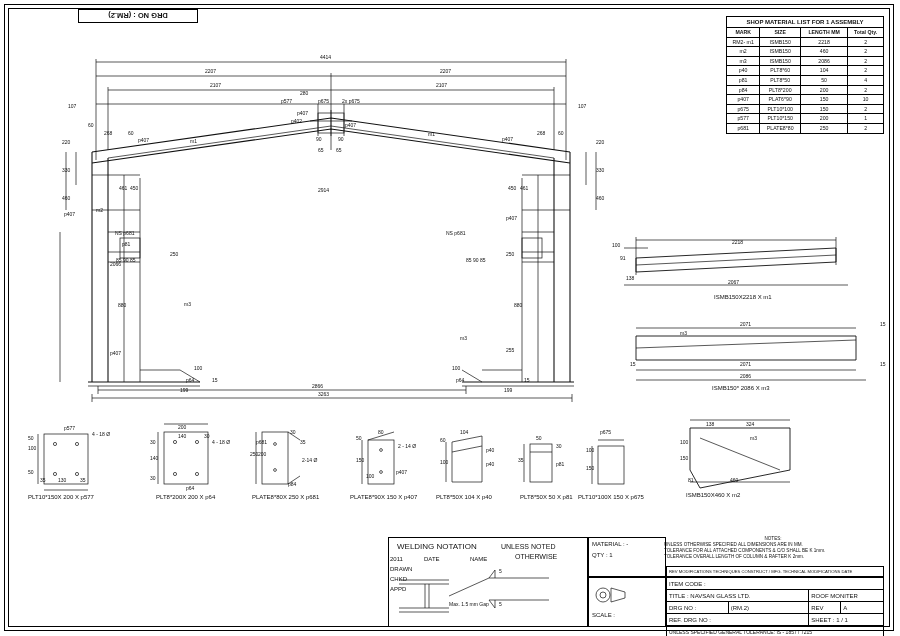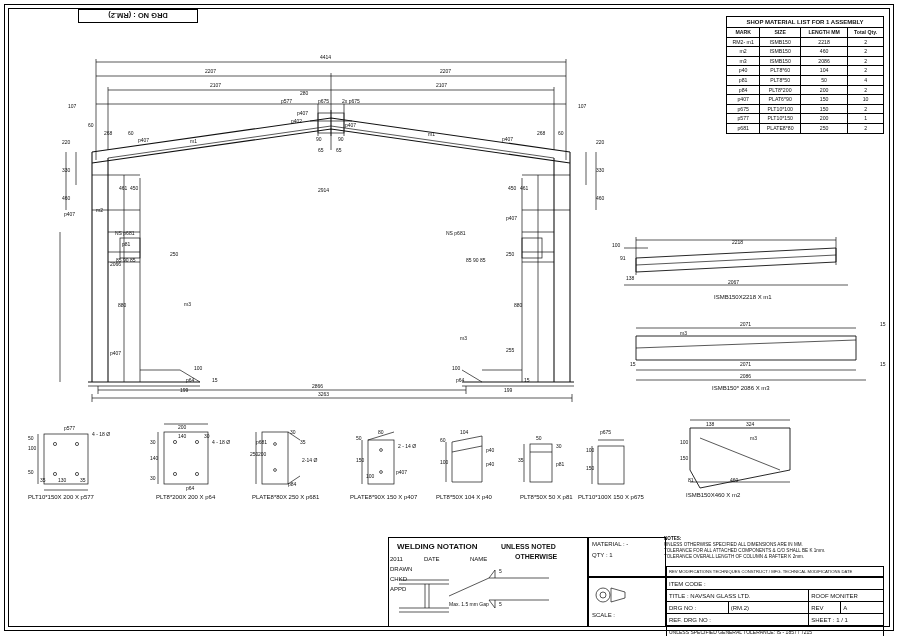--- a/index.html
+++ b/index.html
@@ -5,21 +5,21 @@
   html,body{margin:0;padding:0;background:#ffffff;}
   body{width:900px;height:636px;font-family:"Liberation Sans",sans-serif;color:#111;overflow:hidden;}
   #sheet{position:relative;width:900px;height:636px;}
   .border-outer{position:absolute;left:4px;top:4px;width:890px;height:627px;border:1.5px solid #000;box-sizing:border-box;}
   .border-inner{position:absolute;left:8px;top:8px;width:882px;height:619px;border:0.8px solid #000;box-sizing:border-box;}
   .abs{position:absolute;}
   .lbl{font-size:5px;line-height:1;color:#111;white-space:nowrap;}
   .lbl6{font-size:6px;line-height:1;white-space:nowrap;}
   .lbl7{font-size:7px;line-height:1;white-space:nowrap;}
   .lbl8{font-size:8px;line-height:1;white-space:nowrap;}
-  .bold{font-weight:bold;}
+  .bold{font-weight:normal;text-align:center;}
   
   table.tb{border-collapse:collapse;font-size:6px;}
   table.tb td{border:0.6px solid #000;padding:0 2px;height:11px;}
   
   table.ml{border-collapse:collapse;font-size:5.2px;width:100%;}
   table.ml th,table.ml td{border:0.6px solid #000;padding:0 1px;text-align:center;height:8.6px;line-height:8.6px;}
   table.ml th{font-weight:bold;font-size:5.2px;}
   .mlhdr{font-size:6px;font-weight:bold;text-align:center;border:0.6px solid #000;border-bottom:none;padding:2px 0;}
   .drgno{position:absolute;left:78px;top:9px;width:120px;height:14px;border:0.8px solid #000;box-sizing:border-box;}
   .drgno span{font-size:7.5px;font-weight:bold;display:block;text-align:center;line-height:13px;}

